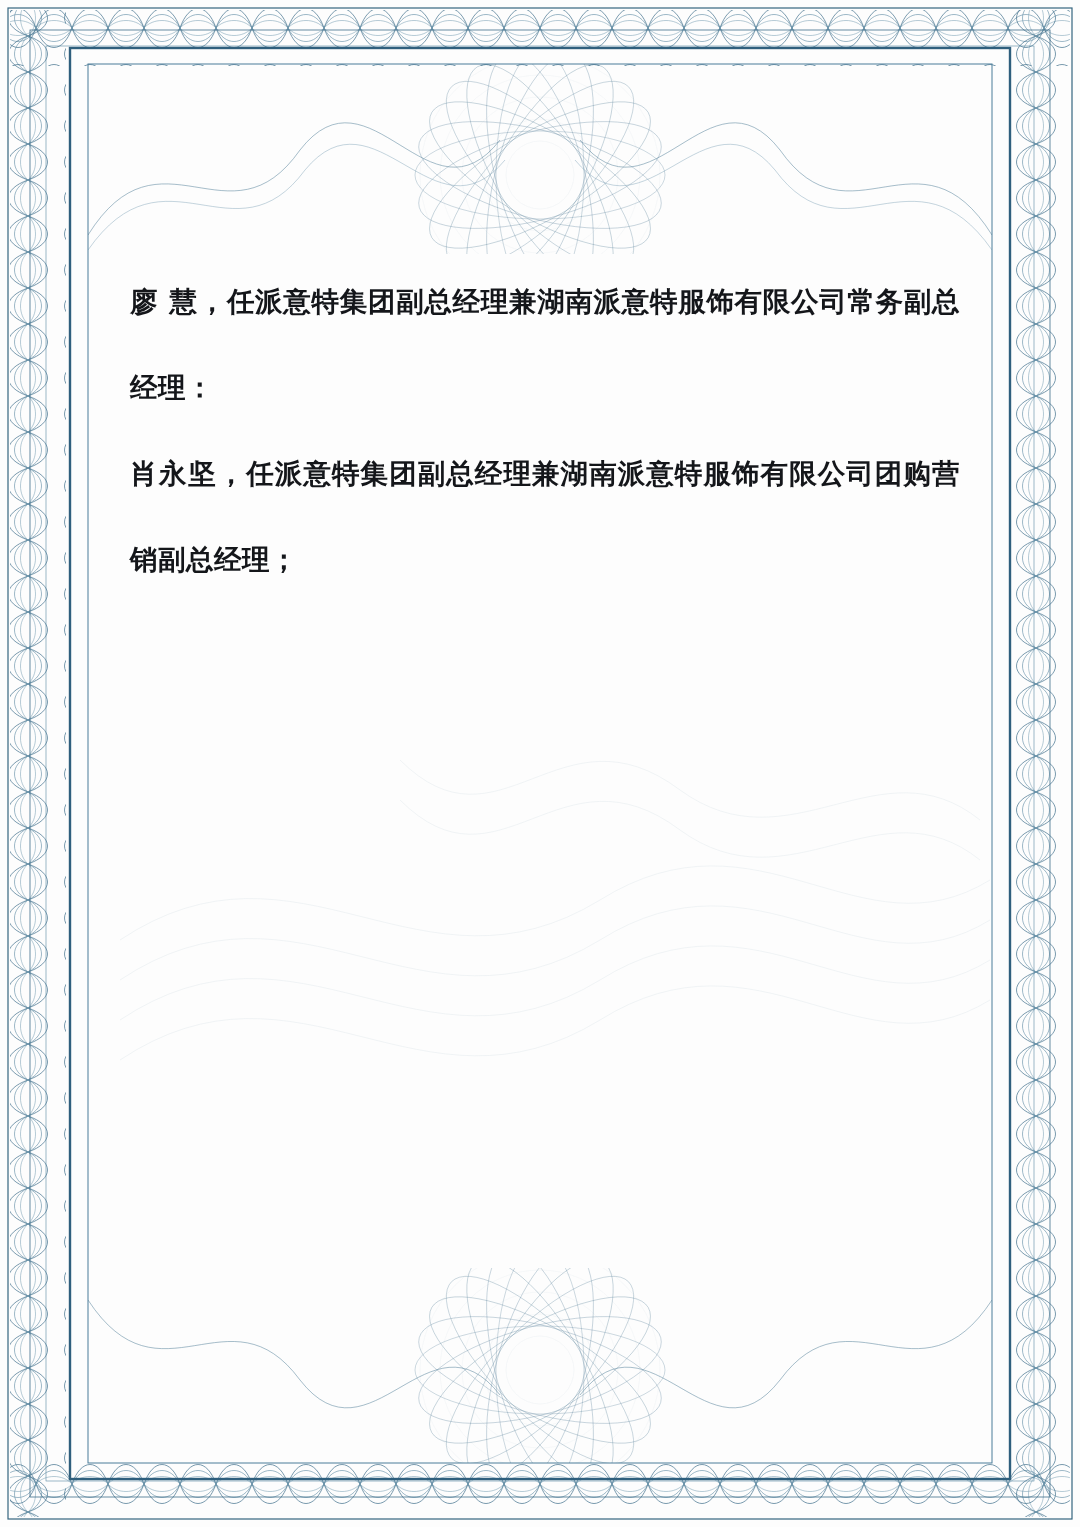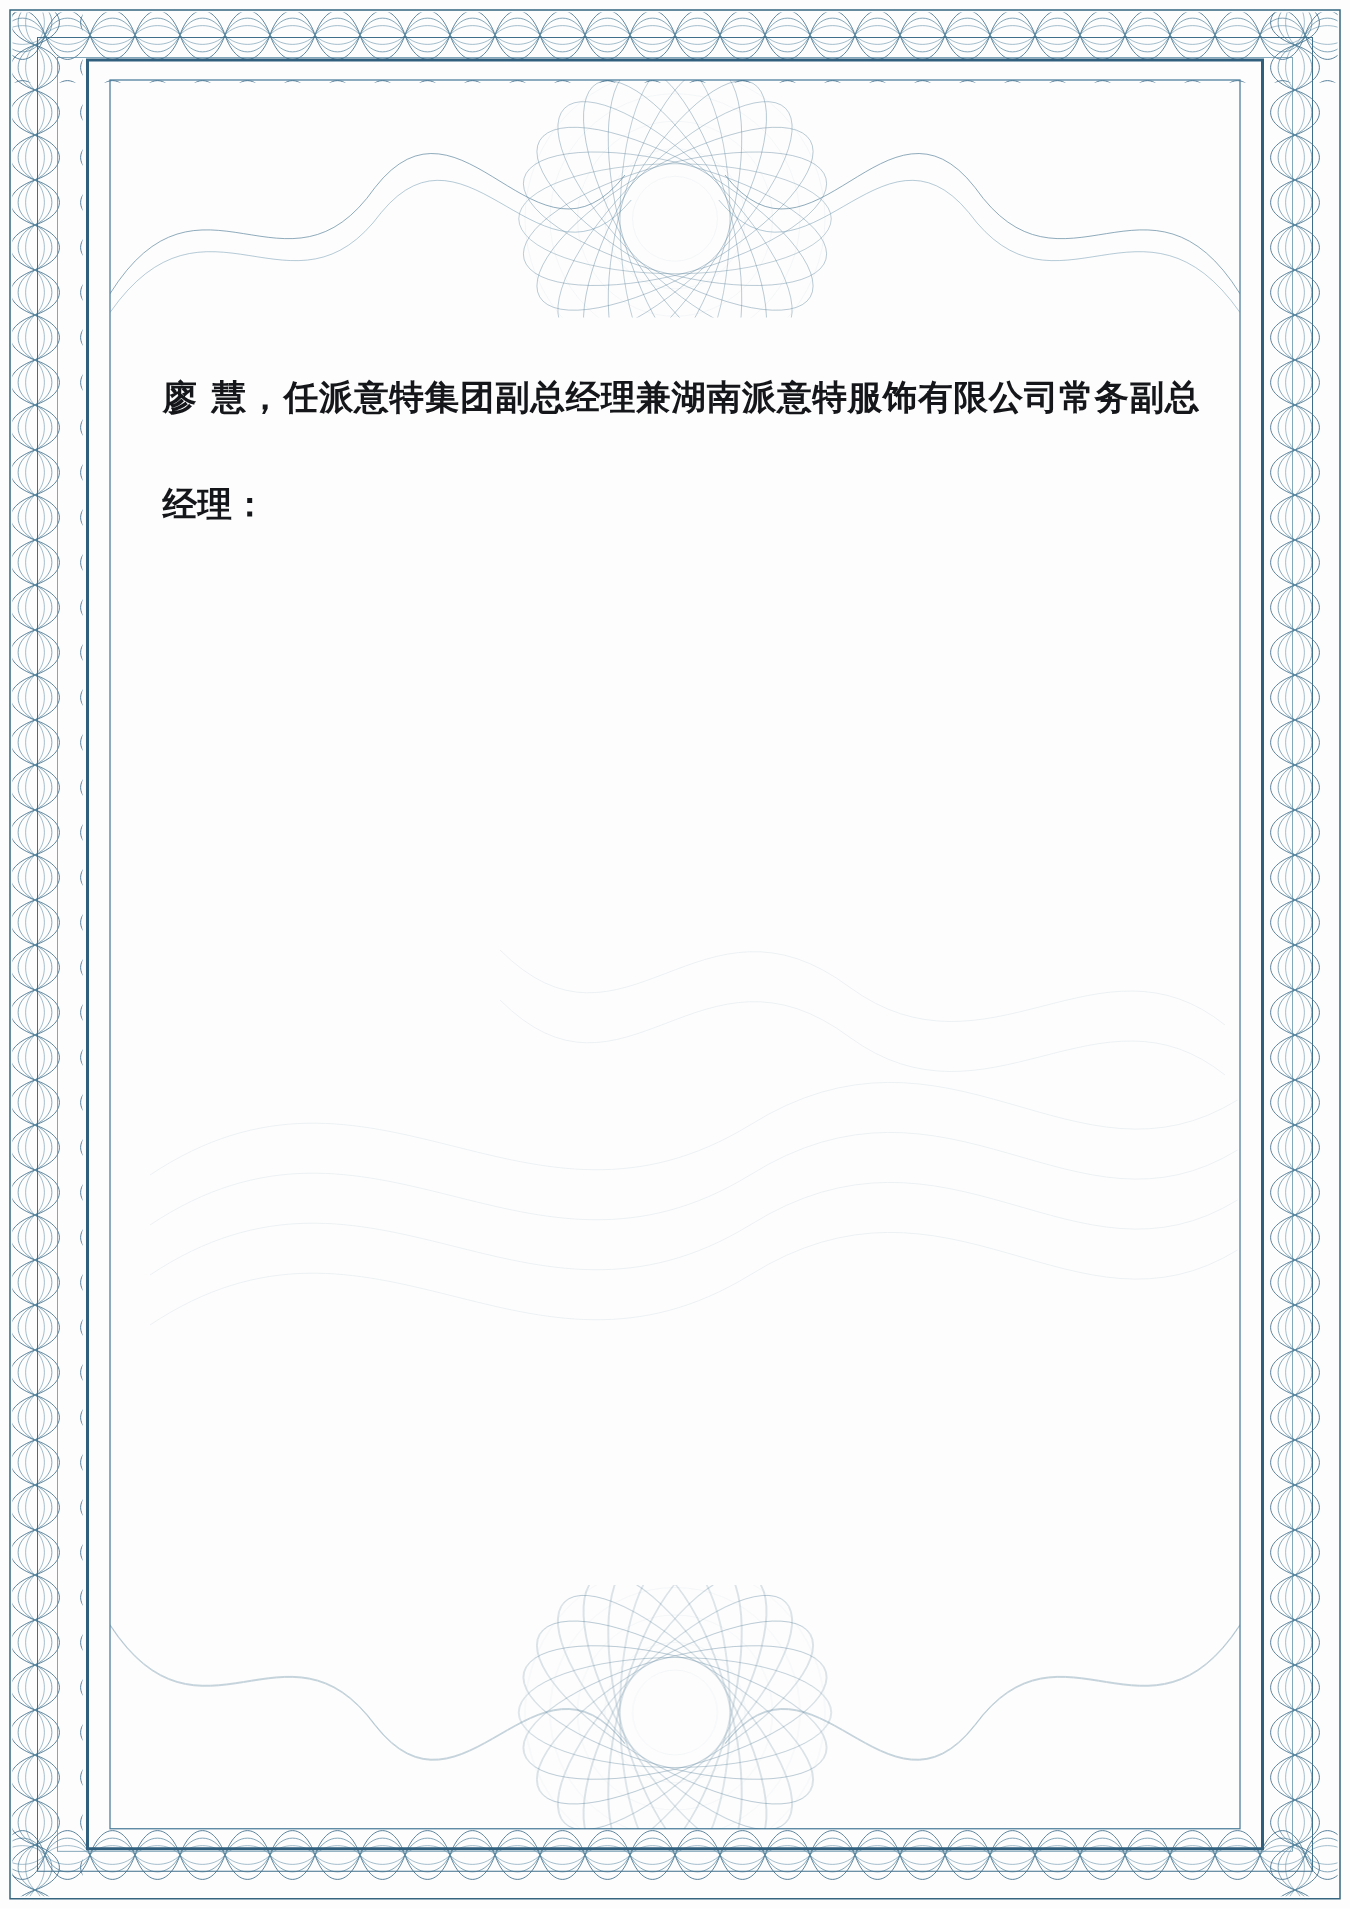--- a/index.html
+++ b/index.html
@@ -28,21 +28,21 @@
     inset: 0;
     width: 1080px;
     height: 1527px;
     pointer-events: none;
   }
 
   
   .content {
     position: absolute;
     left: 130px;
-    top: 275px;
+    top: 258px;
     width: 830px;
   }
   .para {
     font-family: "DejaVu Sans", "Liberation Sans", sans-serif;
     font-size: 27.5px;
     line-height: 86px;
     color: #14161a;
     letter-spacing: 0.5px;
     text-align: justify;
     margin: 0 0 0 0;
@@ -165,17 +165,20 @@
   </svg>
 
   <div class="content">
 
     <p class="para">
       <span class="nm">廖 慧，</span><span class="body">任派意特集团副总经理兼湖南派意特服饰有限公司常务副总经理：</span>
     </p>
 
 
 
+    <p class="para">
+      <span class="nm">肖永坚，</span><span class="body">任派意特集团副总经理兼湖南派意特服饰有限公司团购营销副总经理；</span>
+    </p>
 
 
 
   </div>
 </div>
 
 </body></html>

